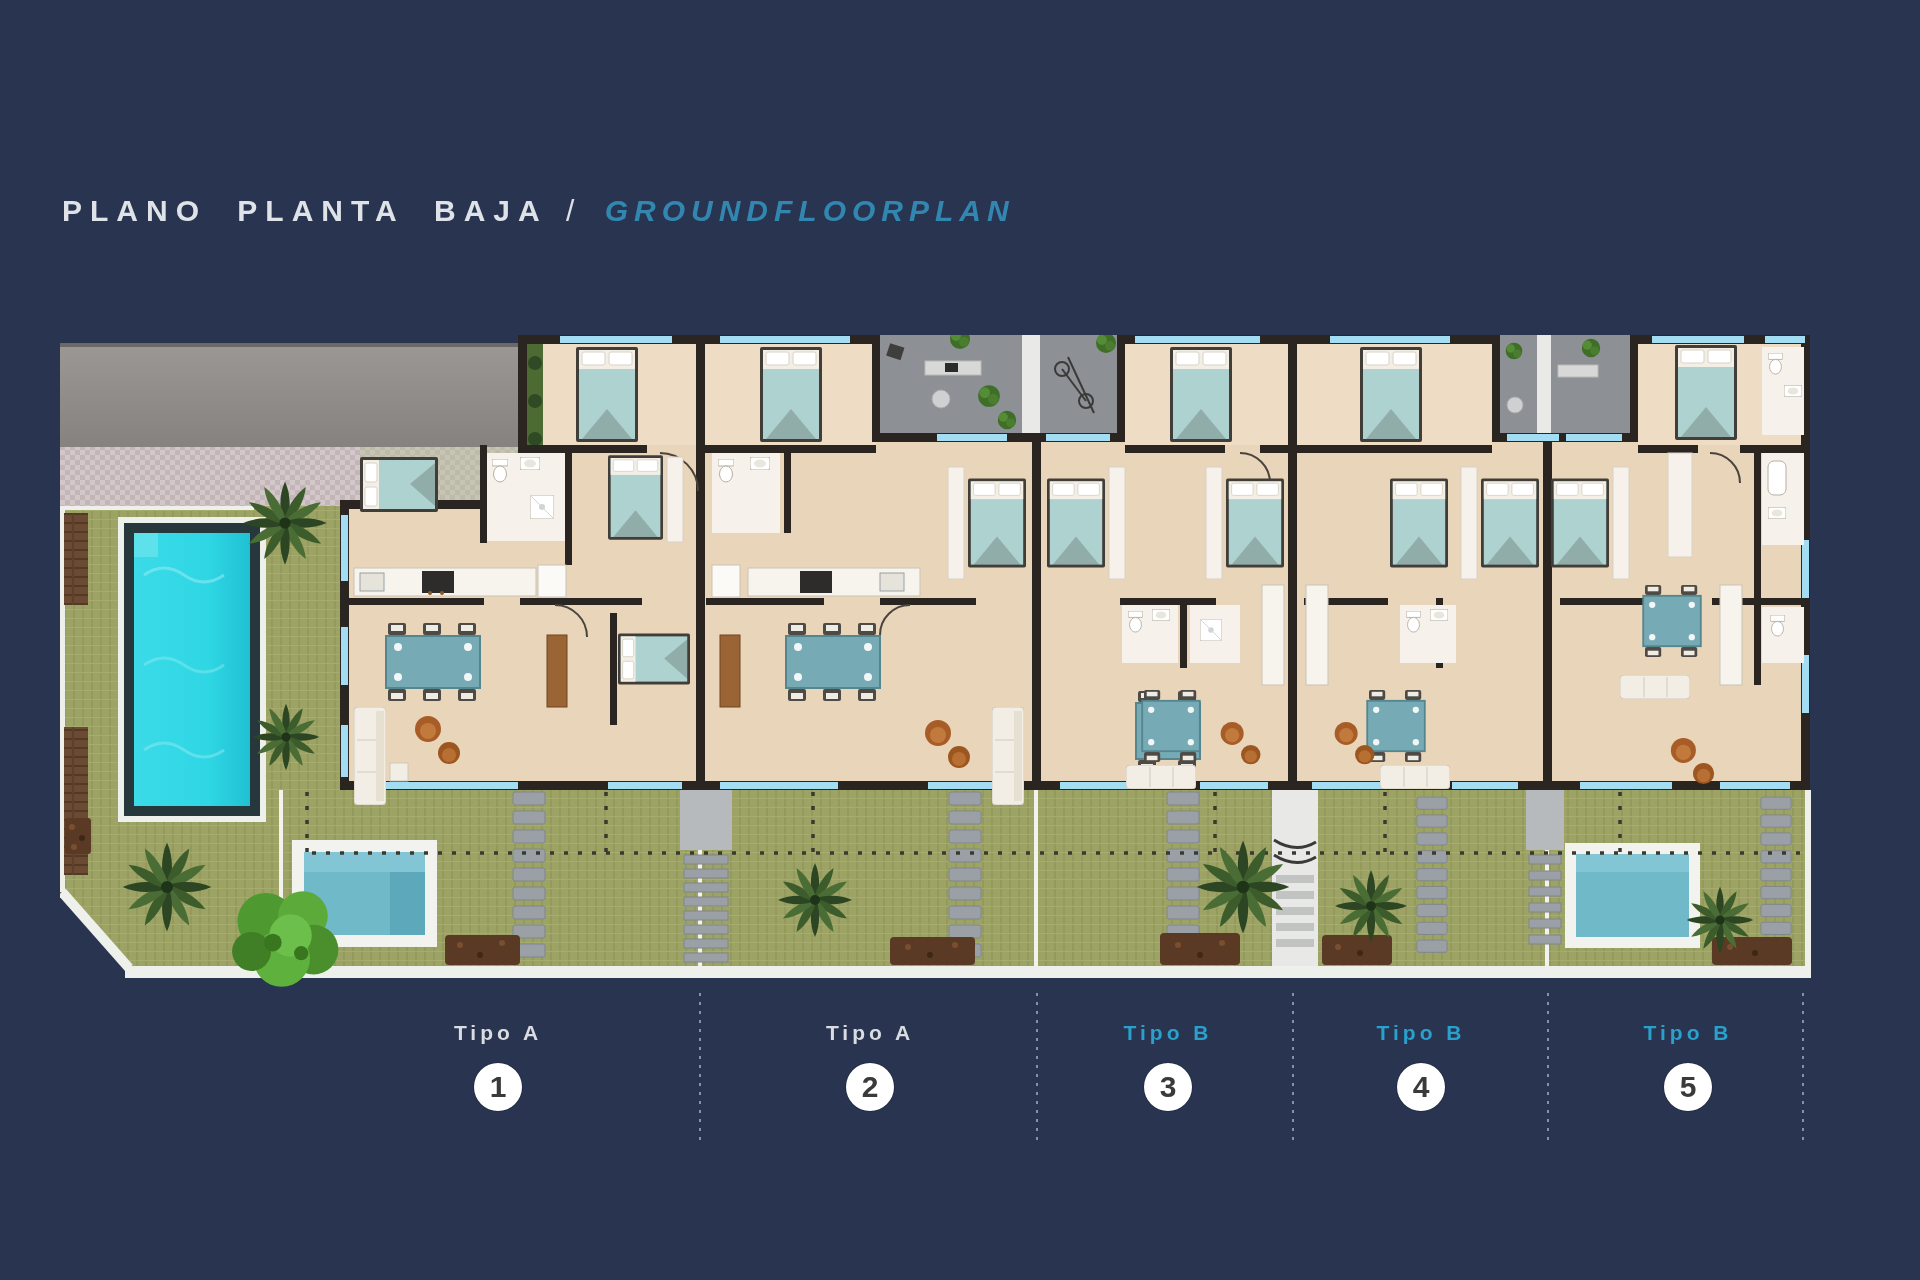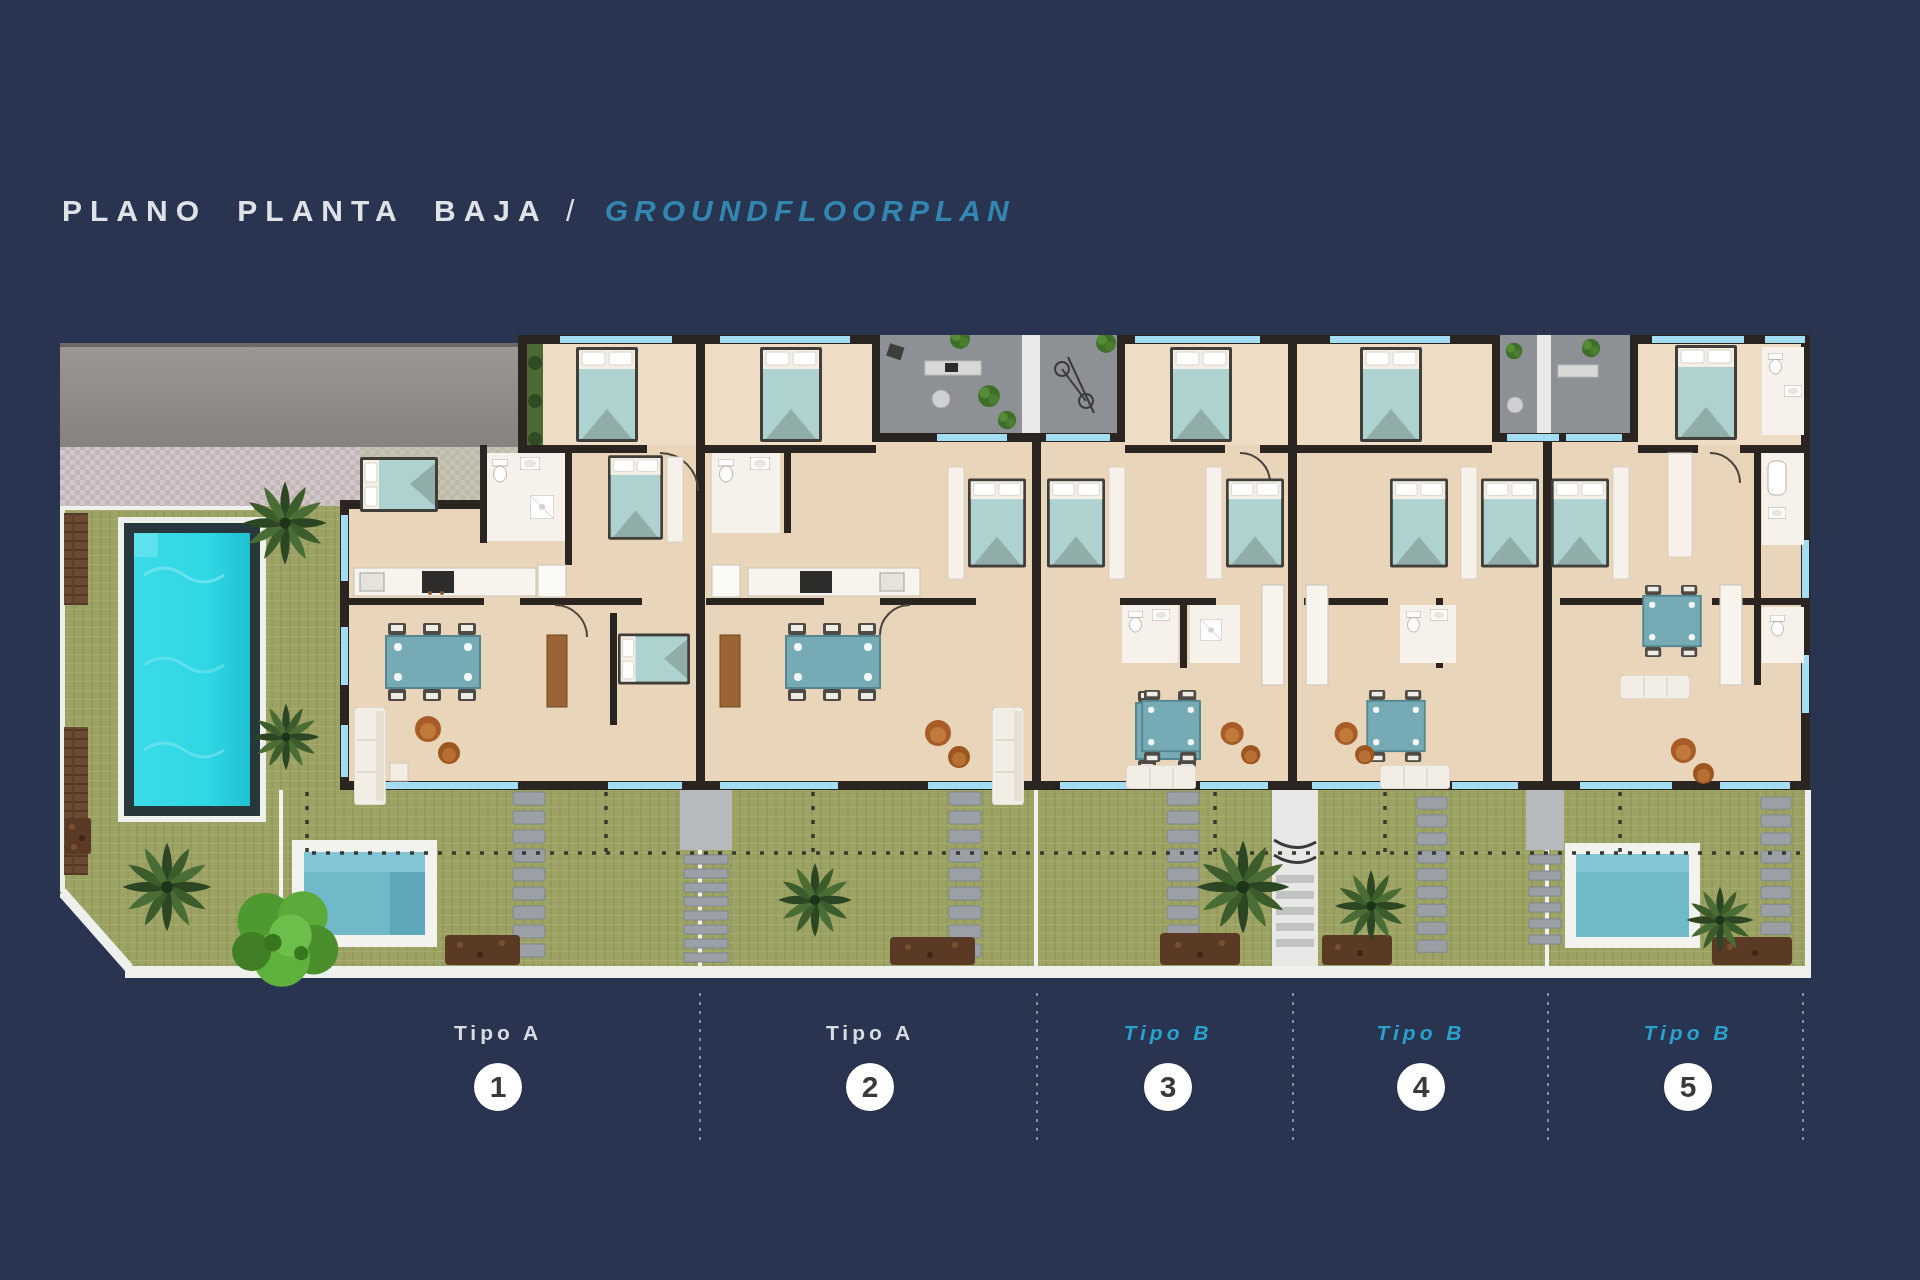--- a/index.html
+++ b/index.html
@@ -14,21 +14,21 @@
     font-size:30px;font-weight:bold;letter-spacing:8px;
   }
   .title-primary{color:var(--c-title_primary,#dfe3e8);word-spacing:14px;}
   .title-sep{color:var(--c-title_primary,#cfd4da);margin:0 6px 0 2px;font-weight:normal;}
   .title-secondary{color:var(--c-title_secondary,#3287b0);letter-spacing:6px;font-style:italic;}
   
   .plan-wrap{position:absolute;left:60px;top:335px;width:1755px;height:660px;}
   
   .unit-label{position:absolute;width:160px;text-align:center;top:1012px;margin-top:9px;}
   .unit-type{font-size:21px;font-weight:bold;letter-spacing:4px;color:var(--c-tipo_a_label,#d9dde2);}
-  .unit-label[data-variant="B"] .unit-type{color:var(--c-tipo_b_label,#2aa0cc);font-style:italic;}
+  .unit-label[data-variant="B"] .unit-type{color:var(--c-tipo_b_label,#2aa0cc);}
   .unit-badge{
     margin:18px auto 0;width:48px;height:48px;border-radius:50%;
     background:var(--c-badge_bg,#ffffff);color:var(--c-badge_text,#3a3a3a);
     font-size:30px;font-weight:bold;line-height:48px;text-align:center;
     box-shadow:0 0 0 1px rgba(0,0,0,.15);
   }
   .label-divider{
     position:absolute;top:993px;height:150px;width:2px;
     background:repeating-linear-gradient(180deg,rgba(214,222,234,.55) 0 3px,transparent 3px 9px);
   }

